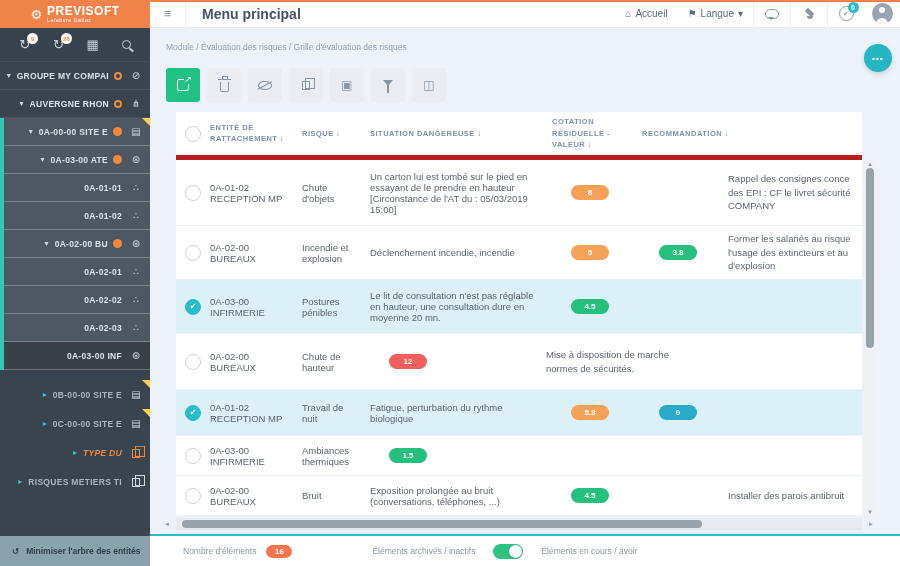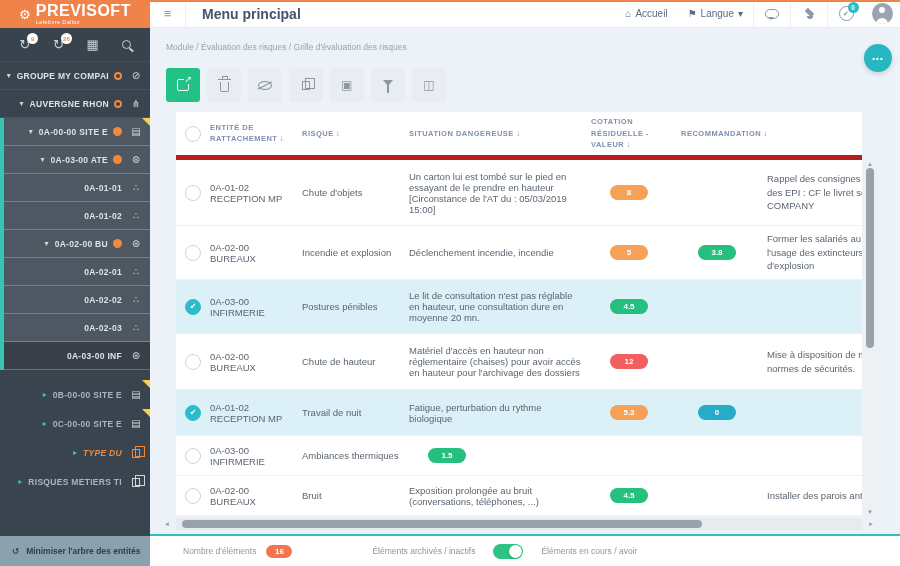--- a/index.html
+++ b/index.html
@@ -5,21 +5,21 @@
   * { margin:0; padding:0; box-sizing:border-box; }
   html,body { width:900px; height:566px; }
   body { font-family:"Liberation Sans","DejaVu Sans",sans-serif; font-size:10px; color:#5b6570; background:#edf2f8; }
   .app { position:relative; width:900px; height:566px; overflow:hidden; background:#edf2f8; }
   .topline { position:absolute; left:0; top:0; right:0; height:2px; background:#f0834a; z-index:30; }
 
   
   .sidebar { position:absolute; left:0; top:0; width:150px; height:566px; background:#3a444f; z-index:20; }
   .logo { height:28px; background:#f0834a; display:flex; align-items:center; justify-content:center; gap:5px; color:#fff; }
   .logo .gear { font-size:13px; }
-  .logo .brand { font-weight:bold; font-size:16px; letter-spacing:.5px; line-height:1;text-align:center; }
+  .logo .brand { font-weight:bold; font-size:12px; letter-spacing:.5px; line-height:1;text-align:center; }
   .logo .sub { font-size:5.5px; letter-spacing:.4px; }
   .side-icons { height:34px; display:flex; align-items:center; justify-content:space-around; padding:0 8px; background:#39434e; border-bottom:1px solid rgba(255,255,255,.06); }
   .sicon { position:relative; color:#c7cfd7; font-size:13px; line-height:1; cursor:pointer; }
   .sbadge { position:absolute; top:-5px; right:-8px; min-width:11px; height:11px; border-radius:6px; background:#fff; color:#ef8a3c; font-size:6px; font-weight:bold; display:flex; align-items:center; justify-content:center; padding:0 2px; }
   .i-lens { display:inline-block; width:9px; height:9px; border:1.5px solid #c7cfd7; border-radius:50%; position:relative; }
   .i-lens::after { content:""; position:absolute; right:-4px; bottom:-2px; width:5px; height:1.5px; background:#c7cfd7; transform:rotate(40deg); }
 
   .tree { position:relative; }
   .trow { height:28px; display:flex; align-items:center; justify-content:flex-end; padding-right:6px; position:relative; border-bottom:1px solid rgba(255,255,255,.07); cursor:pointer; }
   .trow .chev { font-size:8px; color:#cfd6dd; margin-right:6px; }
@@ -78,21 +78,21 @@
   .i-filter::after { content:""; position:absolute; left:-1px; top:-2px; width:2px; height:9px; background:#8a97a5; }
 
   
   .card { position:absolute; left:176px; top:112px; width:686px; height:404px; background:#fff; border-radius:2px; overflow:hidden; }
   .thead { height:48px; display:flex; align-items:center; border-bottom:5px solid #b91c1c; }
   .hl { font-size:7.5px; font-weight:bold; letter-spacing:.5px; color:#7e90ae; text-transform:uppercase; line-height:1.5; }
   .sort { margin-left:2px; font-size:8px; color:#7e90ae; }
   .c { padding-right:10px; }
   .c-cb { width:34px; display:flex; align-items:center; justify-content:center; padding:0; flex:none; }
   .c-ent { width:92px; flex:none; }
-  .c-risk { width:107px; flex:none; }
+  .c-risk { width:68px; flex:none; }
   .c-sit { width:182px; flex:none; }
   .c-ini { width:86px; flex:none; display:flex; justify-content:center; }
   .c-res { width:90px; flex:none; display:flex; justify-content:center; }
   .c-rec { flex:1; overflow:hidden; }
   .thead .c-ini, .thead .c-res { display:block; }
   .trow2 { display:flex; align-items:center; border-bottom:1px solid #eef1f5; font-size:9.5px; color:#5b6570; cursor:pointer; }
   .trow2.sel { background:#dcf0f7; }
   .cb { width:16px; height:16px; border-radius:50%; border:1.5px solid #cdd5de; background:#fff; display:flex; align-items:center; justify-content:center; }
   .cb.on { background:#2bbcc9; border-color:#2bbcc9; color:#fff; font-size:8px; }
   .pre { white-space:pre-line; }
@@ -365,21 +365,20 @@
       <div class="c c-rec pre2"></div>
     </div>
 
     <div class="trow2" style="height:56px">
       <div class="c c-cb">
           <span class="cb"></span>
         </div>
       <div class="c c-ent pre">0A-02-00
 BUREAUX</div>
       <div class="c c-risk">Chute de hauteur</div>
-      <div class="c c-sit">Matériel d'accès en hauteur non réglementaire (chaises) pour avoir accès en hauteur pour l'archivage des dossiers</div>
       <div class="c c-ini">
           <span class="pill p-red">12</span>
         </div>
       <div class="c c-res"></div>
       <div class="c c-rec pre2">Mise à disposition de marche
 normes de sécurités.</div>
     </div>
 
     <div class="trow2 sel" style="height:46px">
       <div class="c c-cb">

